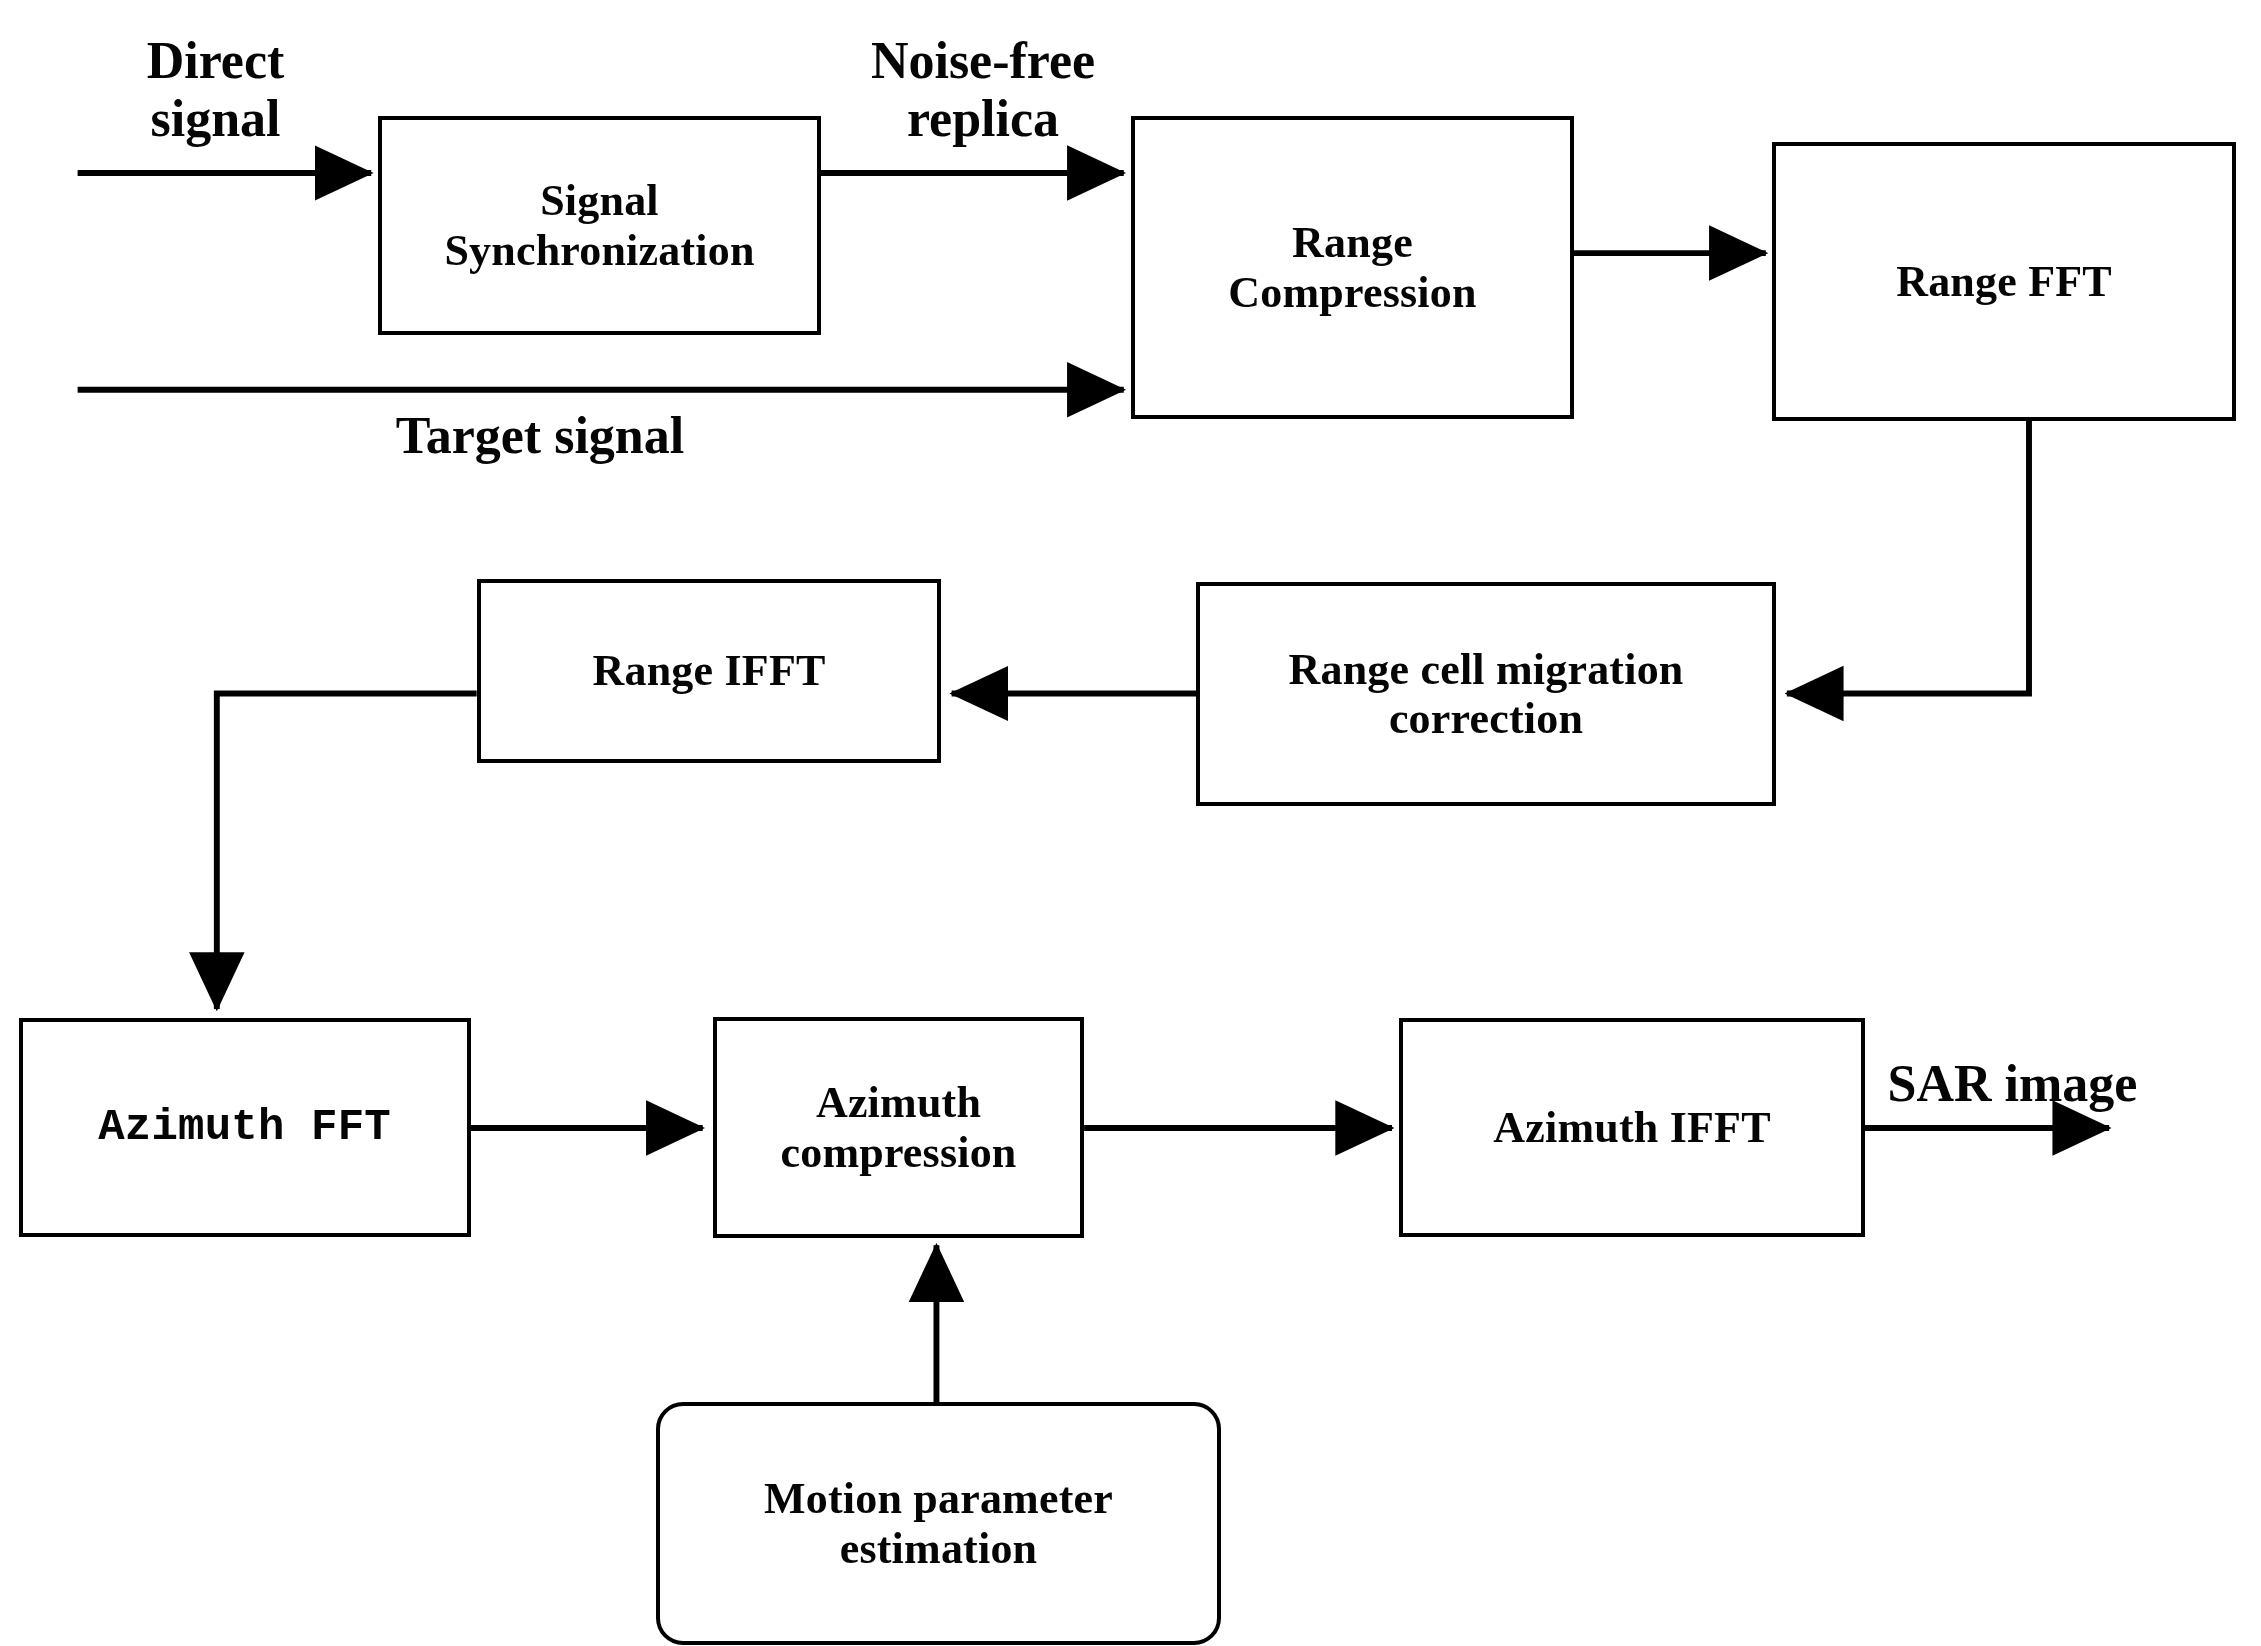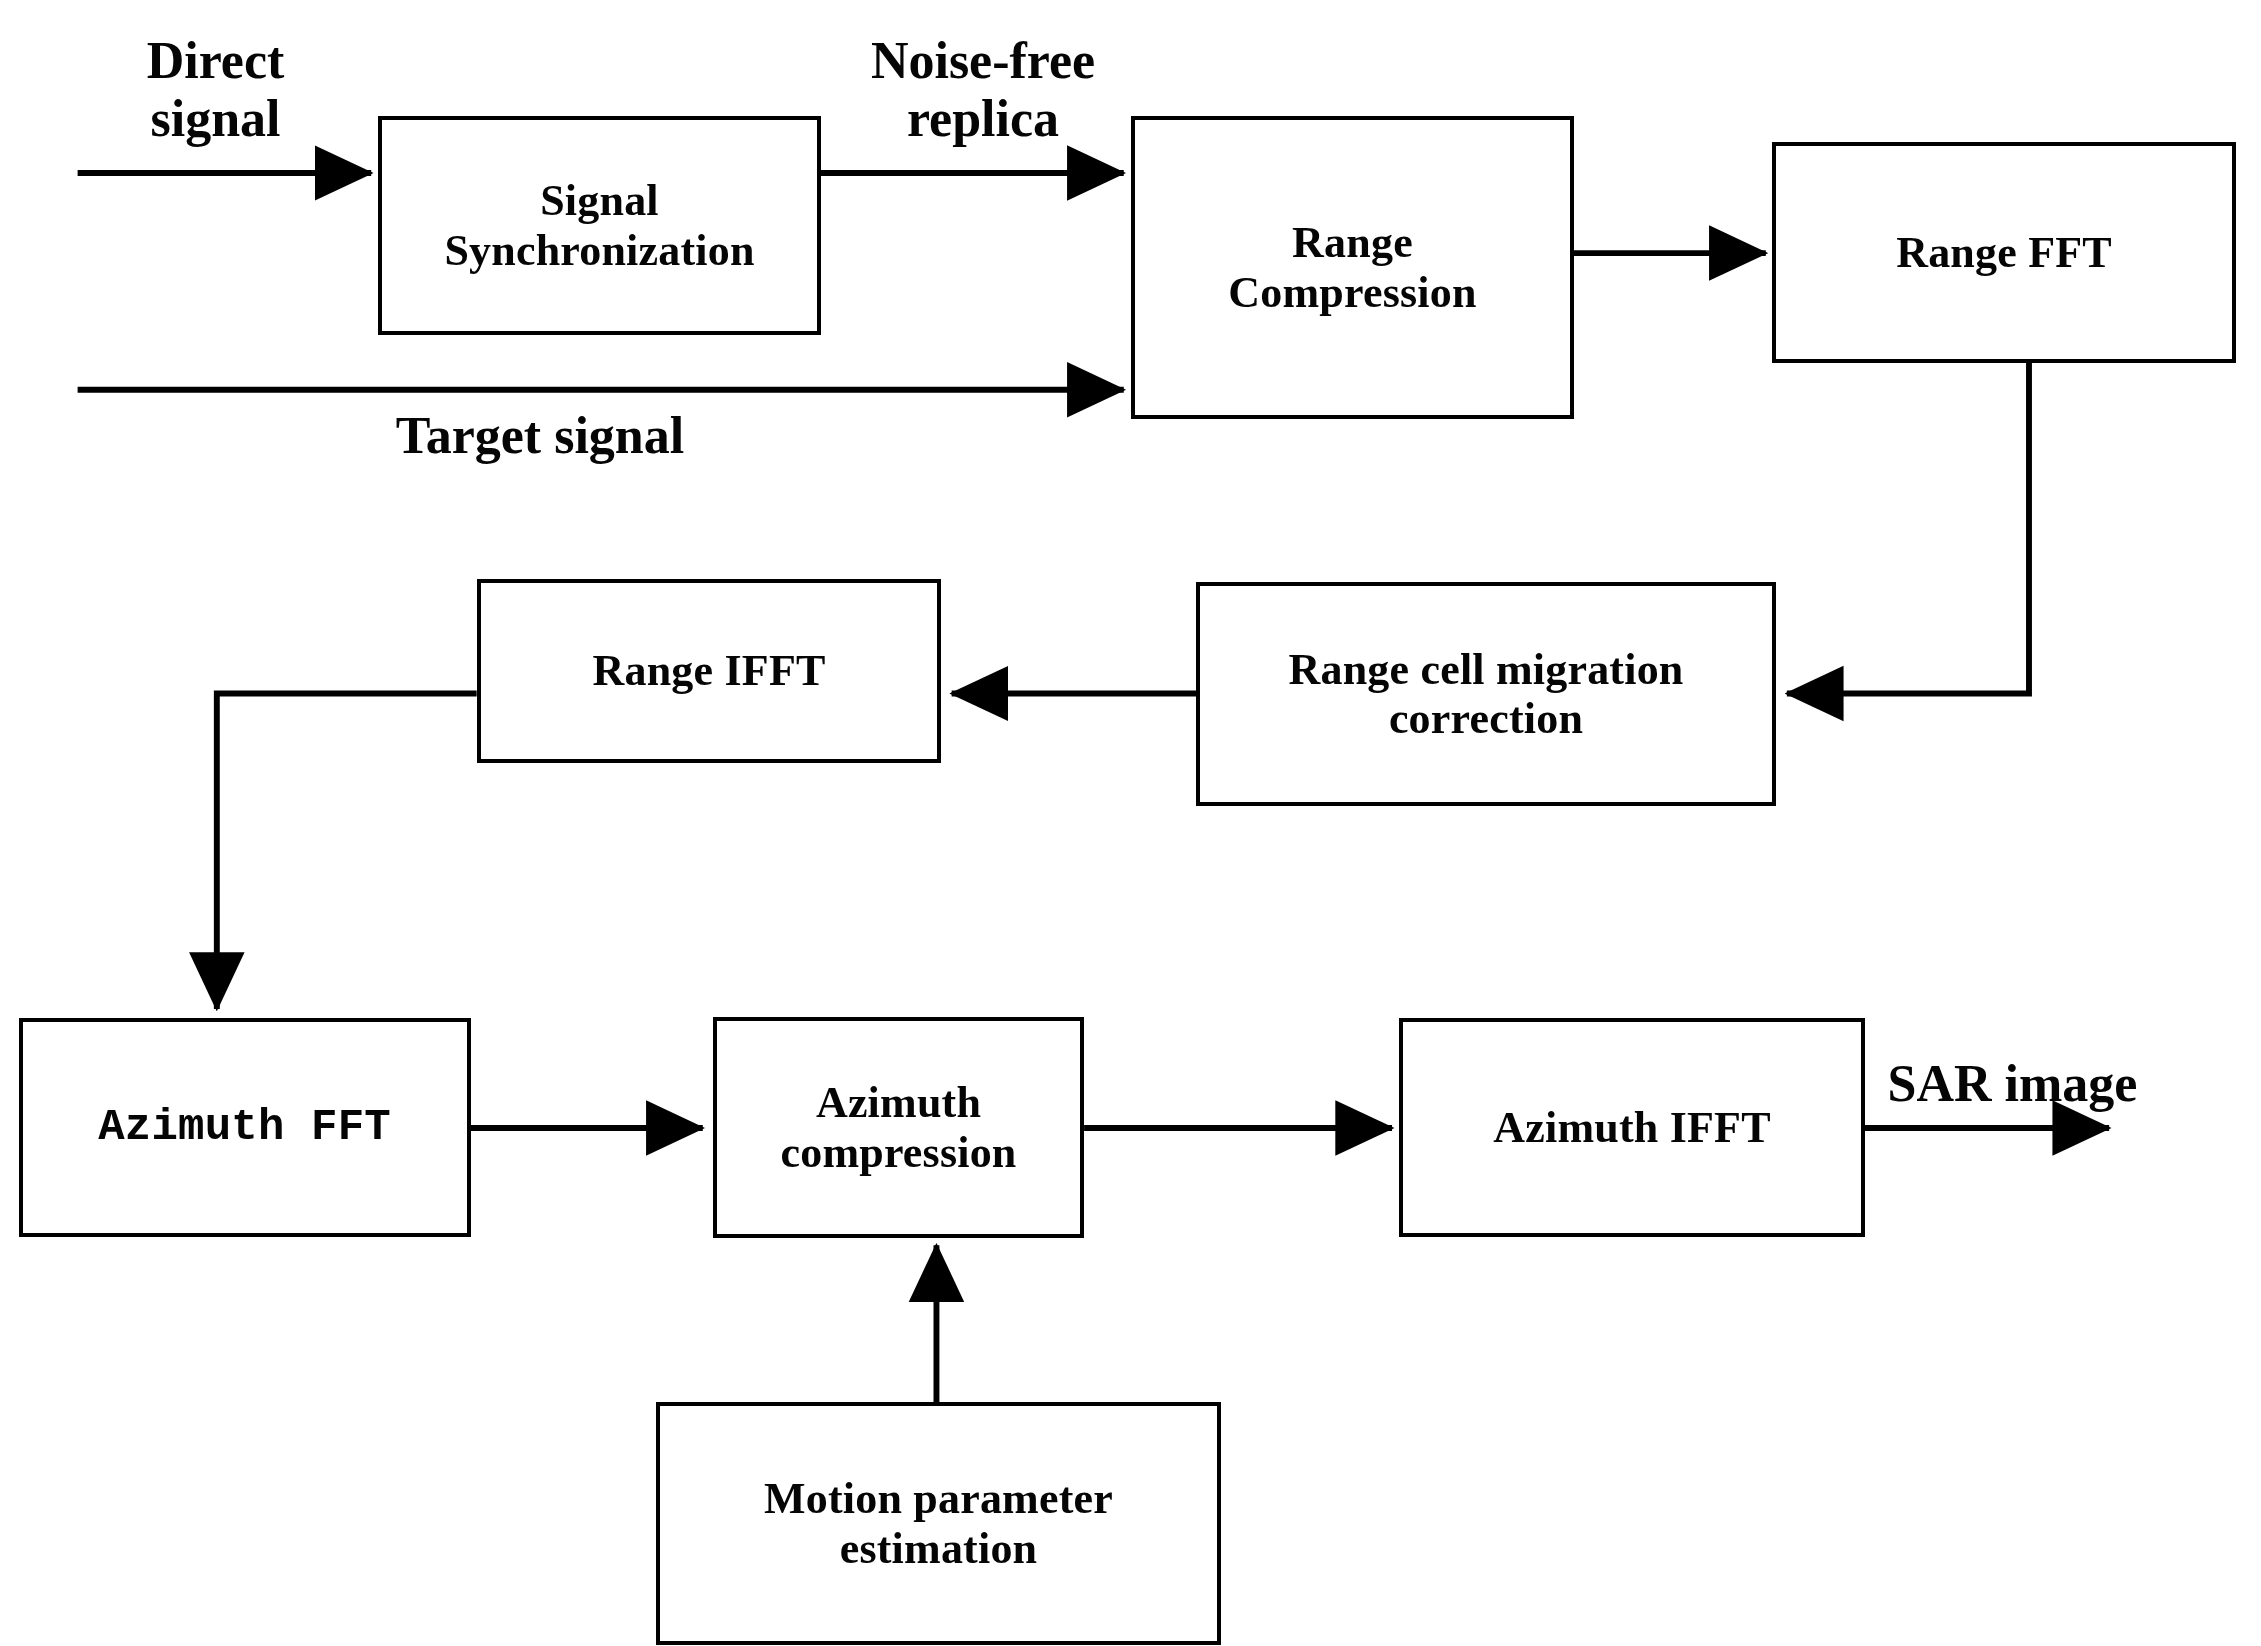--- a/index.html
+++ b/index.html
@@ -120,21 +120,21 @@
   <div class="node-box" style="left:378px; top:116px; width:443px; height:219px;">
     <span class="node-label">Signal
 Synchronization</span>
   </div>
 
   <div class="node-box" style="left:1131px; top:116px; width:443px; height:303px;">
     <span class="node-label">Range
 Compression</span>
   </div>
 
-  <div class="node-box" style="left:1772px; top:142px; width:464px; height:221px;">
+  <div class="node-box" style="left:1772px; top:142px; width:464px; height:279px;">
     <span class="node-label">Range FFT</span>
   </div>
 
   <div class="node-box" style="left:477px; top:579px; width:464px; height:184px;">
     <span class="node-label">Range IFFT</span>
   </div>
 
   <div class="node-box" style="left:1196px; top:582px; width:580px; height:224px;">
     <span class="node-label">Range cell migration
 correction</span>
@@ -146,21 +146,21 @@
 
   <div class="node-box" style="left:713px; top:1017px; width:371px; height:221px;">
     <span class="node-label">Azimuth
 compression</span>
   </div>
 
   <div class="node-box" style="left:1399px; top:1018px; width:466px; height:219px;justify-content:center;">
     <span class="node-label">Azimuth IFFT</span>
   </div>
 
-  <div class="node-box" style="left:656px; top:1402px; width:565px; height:243px;">
+  <div class="node-box" style="left:656px; top:1402px; width:565px; height:243px;border-radius:27px;">
     <span class="node-label">Motion parameter
 estimation</span>
   </div>
 
   <div class="edge-label" style="left:93px; top:32px; width:245px;">Direct
 signal</div>
 
   <div class="edge-label" style="left:844px; top:32px; width:278px;">Noise-free
 replica</div>
 

